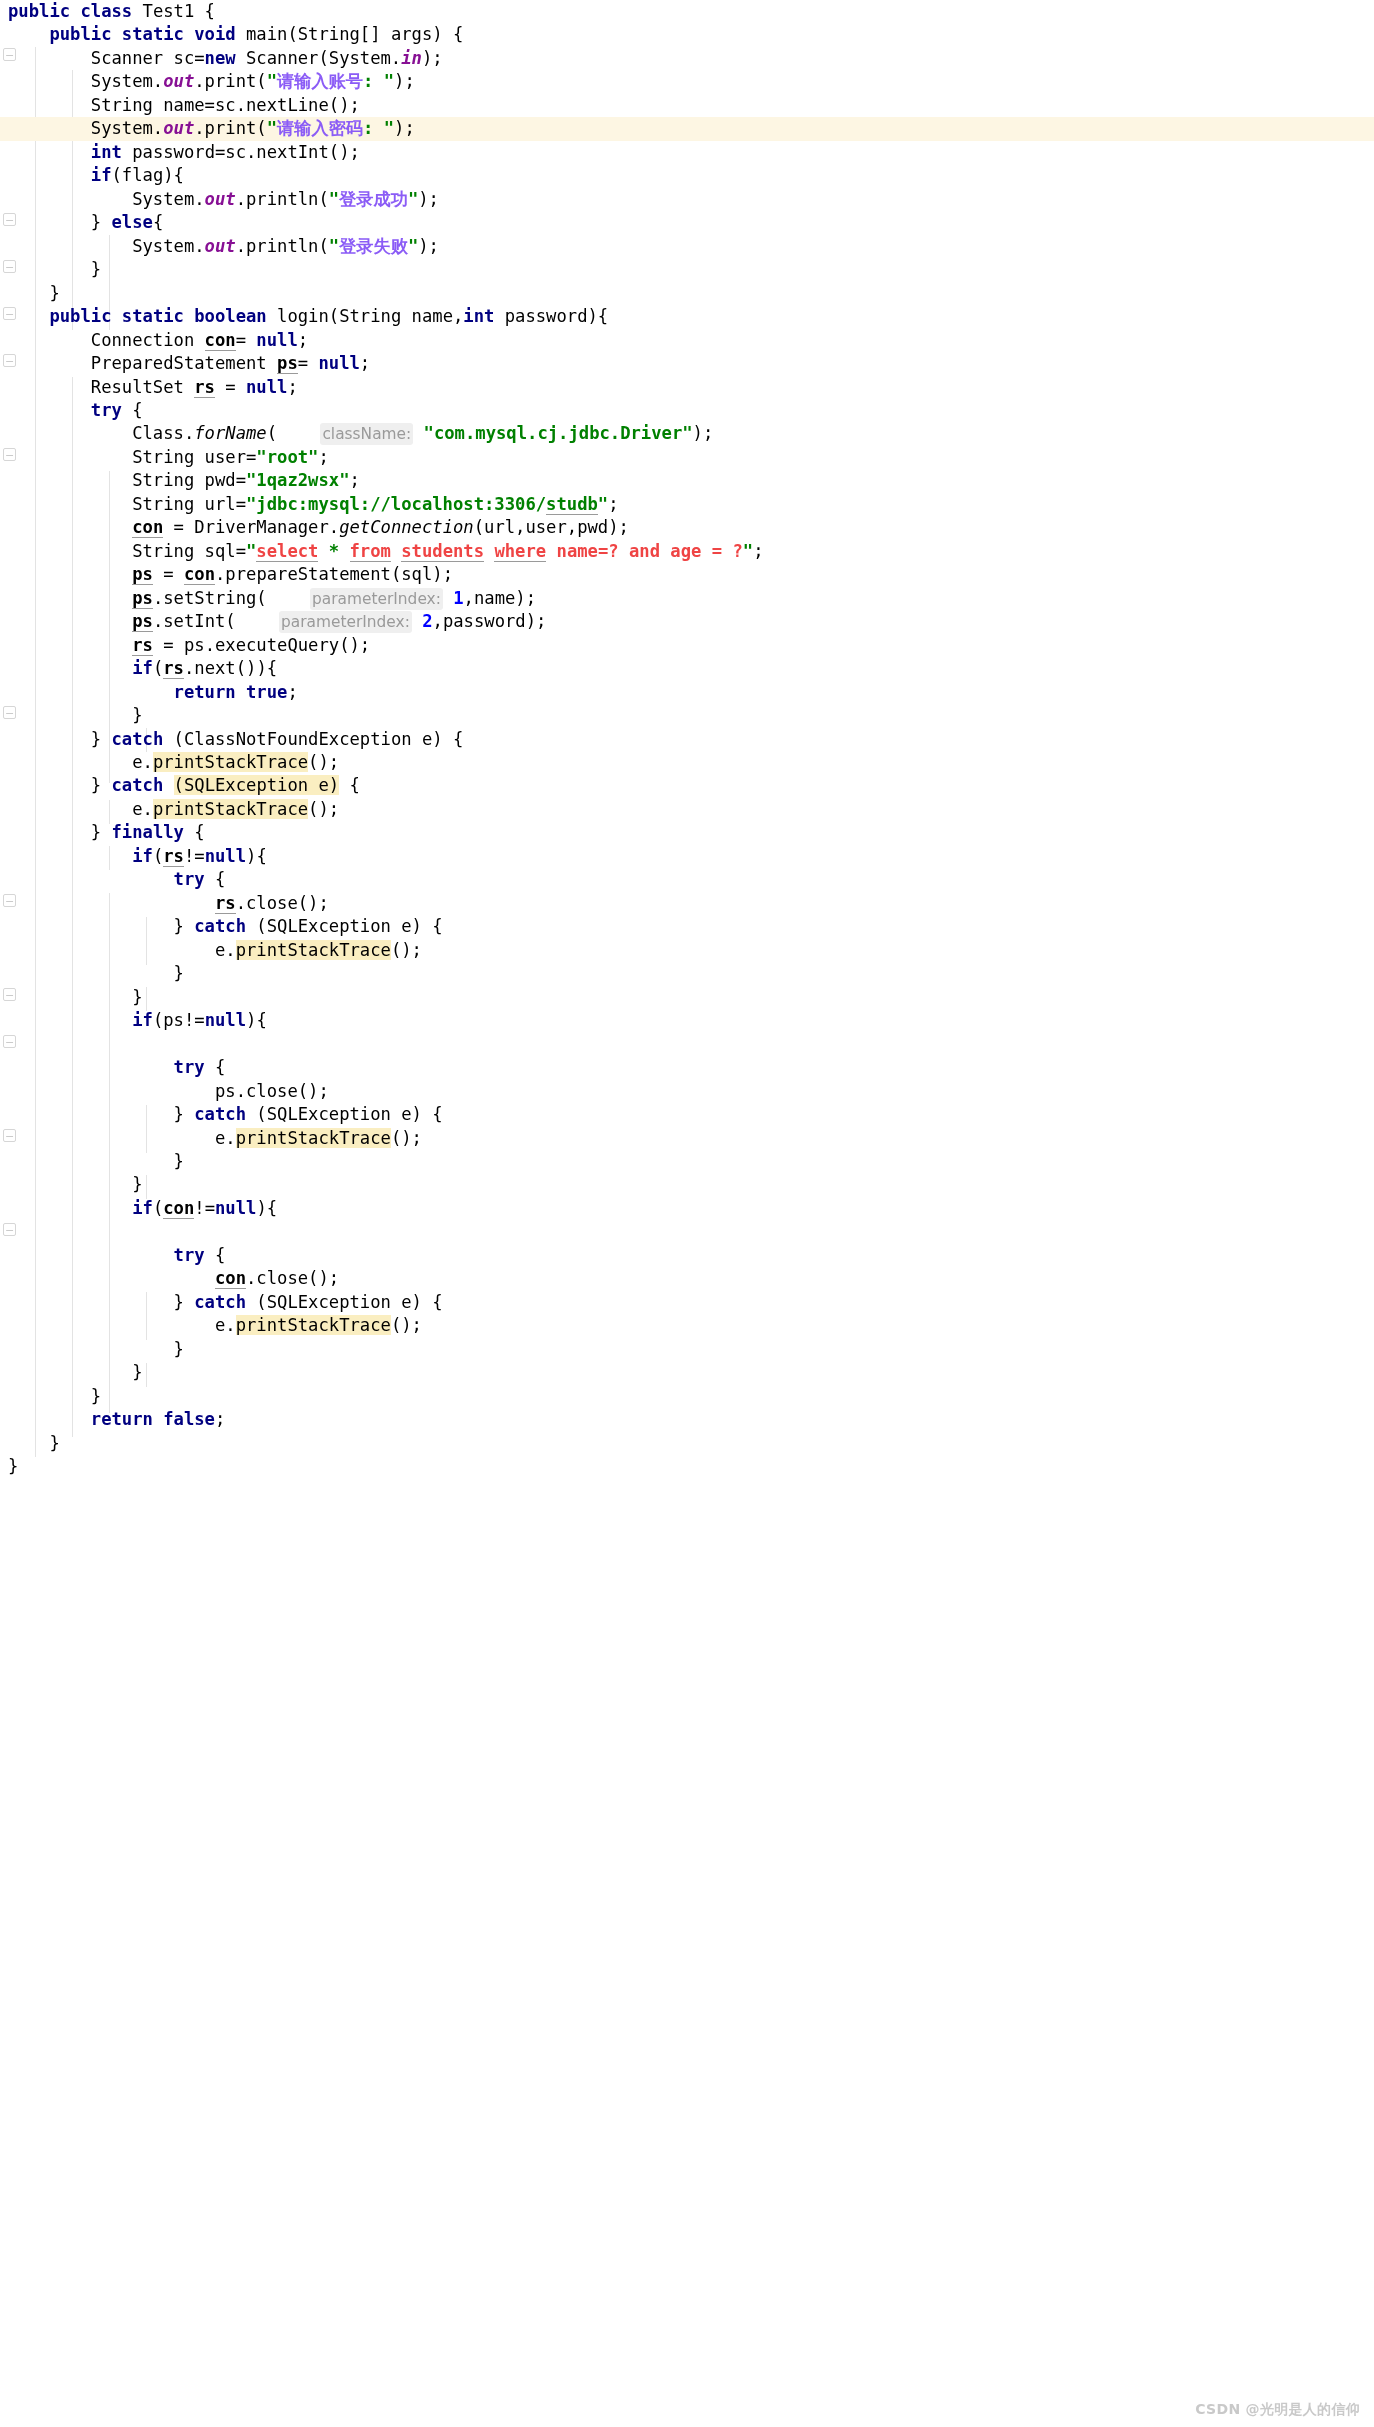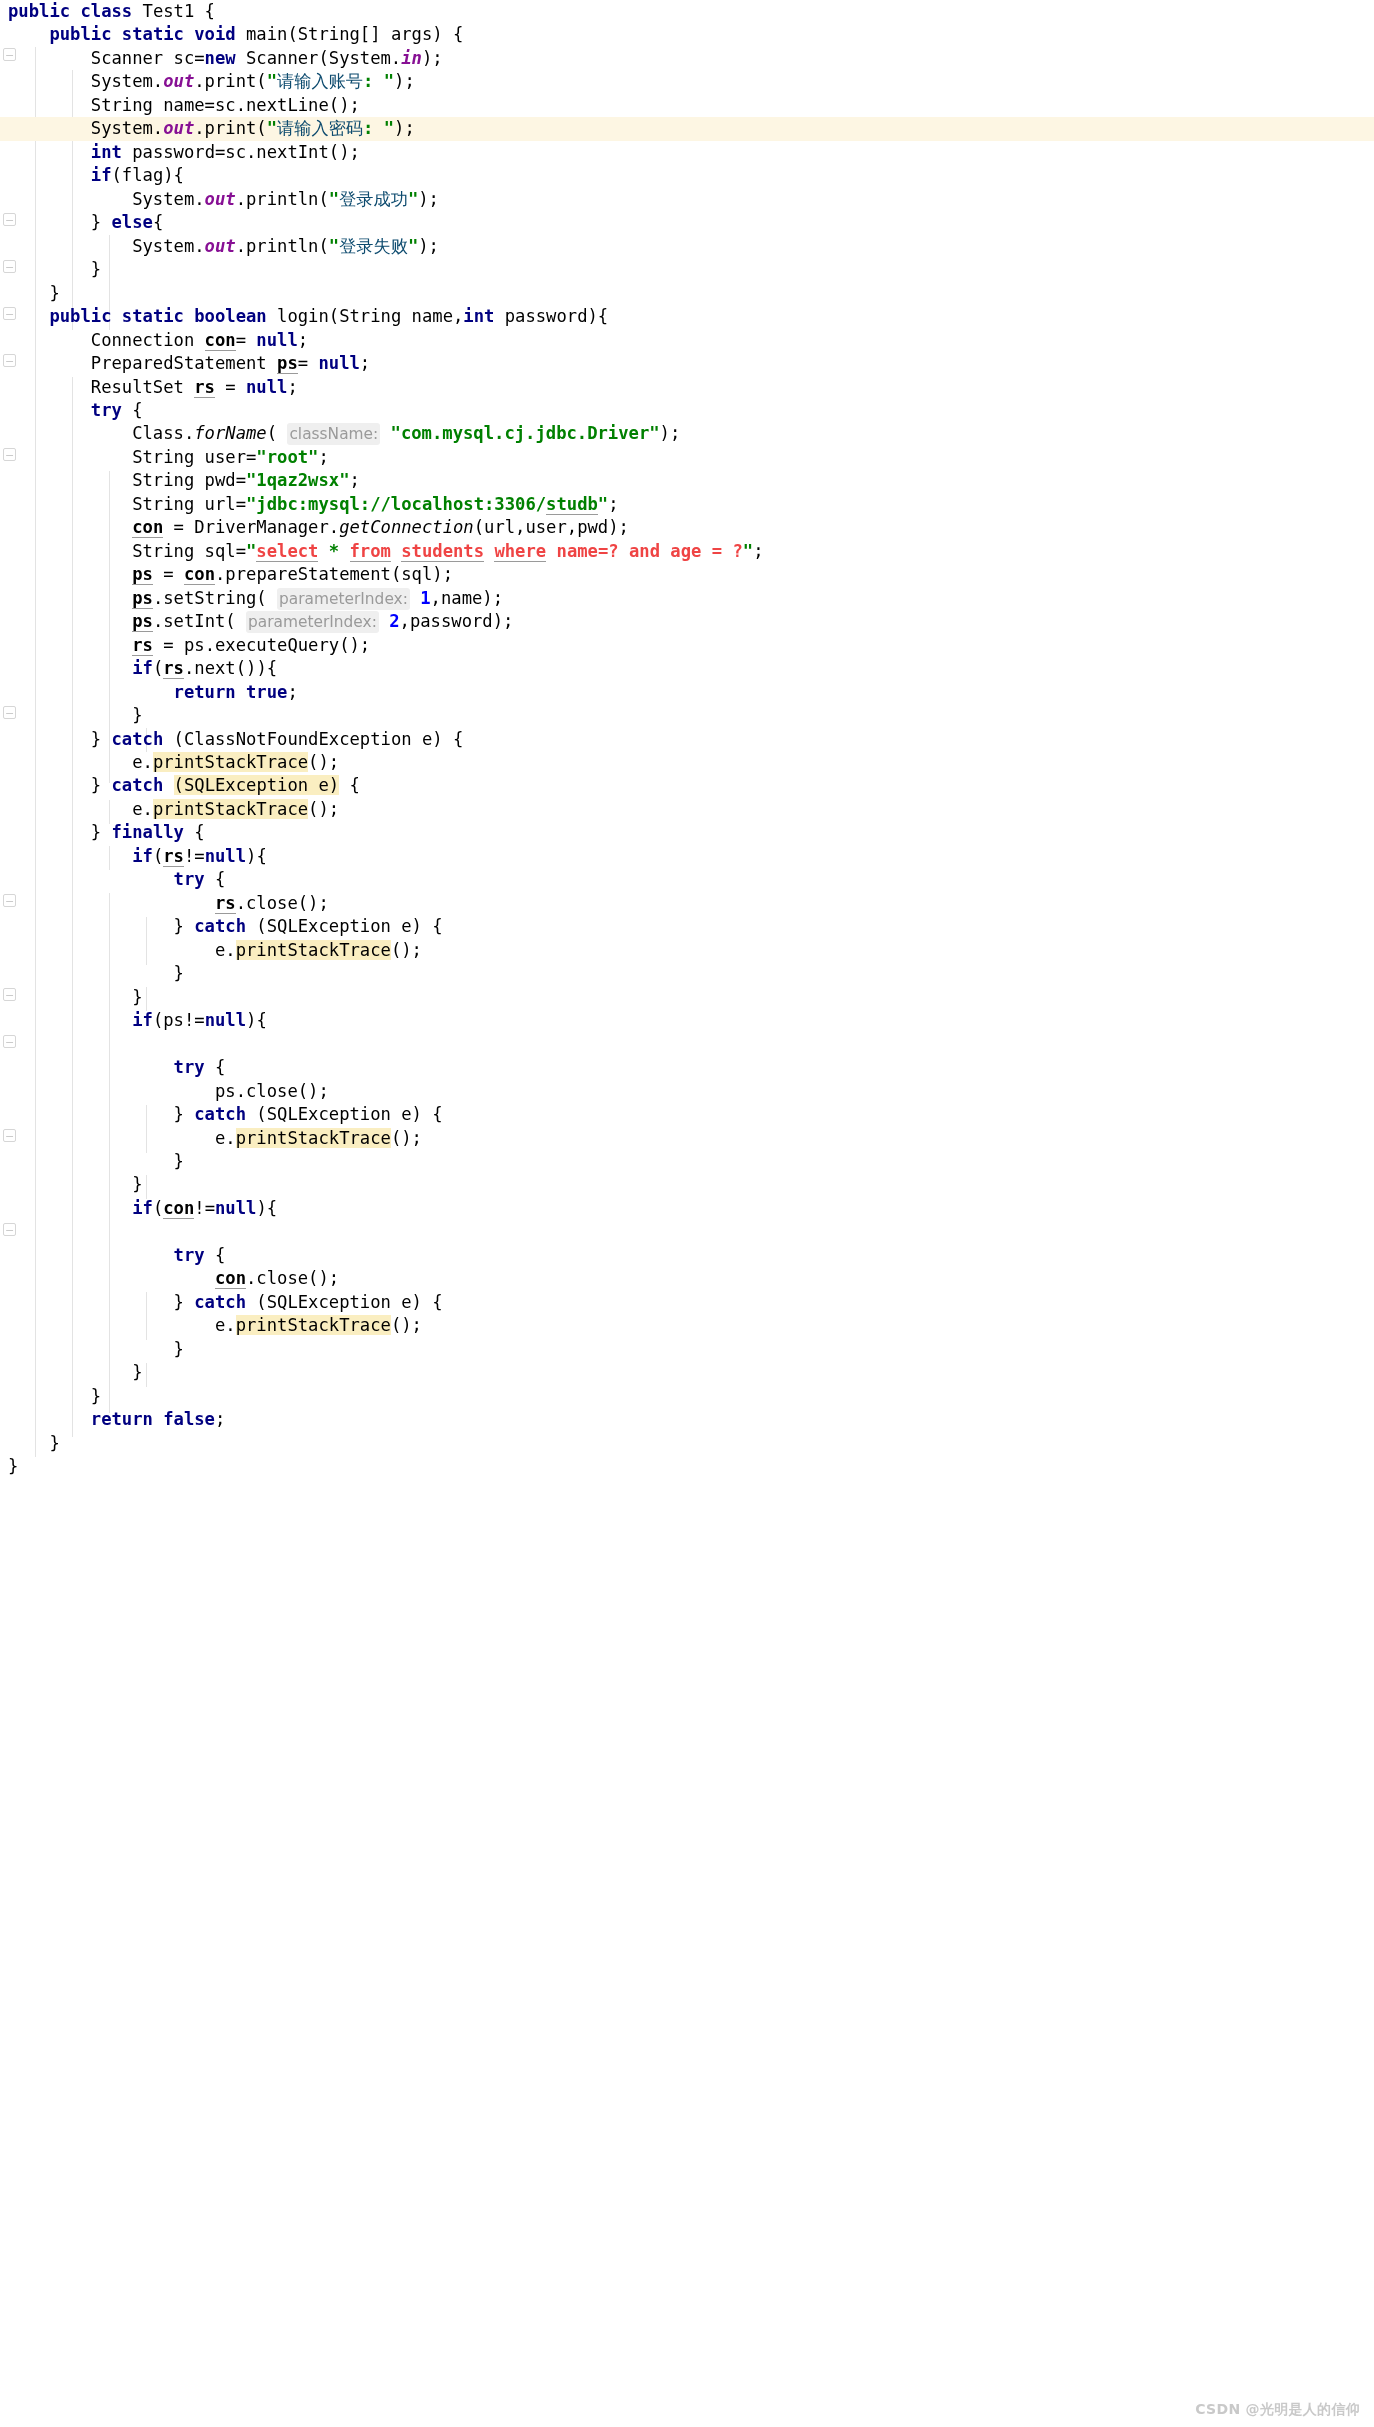--- a/index.html
+++ b/index.html
@@ -42,31 +42,32 @@
     white-space:pre;
     padding-left:8px;
     box-sizing:border-box;
     color:#000000;
   }
   .ln.hl { background:#fdf6e3; }
 
   
   .kw   { color:#000080; font-weight:bold; }
   .str  { color:#008000; font-weight:bold; }
-  .cjk  { color:#0c4a6e; font-weight:normal; font-family:"DejaVu Sans","Liberation Sans",sans-serif;margin-top:9px; }
+  .cjk  { color:#8b5cf6; font-weight:bold; font-family:"DejaVu Sans","Liberation Sans",sans-serif;margin-top:9px; }
   .fld  { color:#871094; font-style:italic; font-weight:bold; }
   .mtd  { color:#000000; font-style:italic; }
   .num  { color:#0000ff; font-weight:bold; }
   .hint {
     color:#9a9a9a;
     background:#efefef;
     border-radius:3px;
     padding:2px 2px;
     font-size:15.4px;
     font-family:"DejaVu Sans","Liberation Sans",sans-serif;
+    margin-left:33px;
   }
   .uline { border-bottom:1px solid #9a9a9a;font-weight:bold; }
   .occ  { background:#faeec1; }
   .sqlkw{ color:#ef4444; font-weight:bold; }
 
   .watermark {
     position:absolute;
     right:14px;
     bottom:8px;
     color:#c9c9c9;

